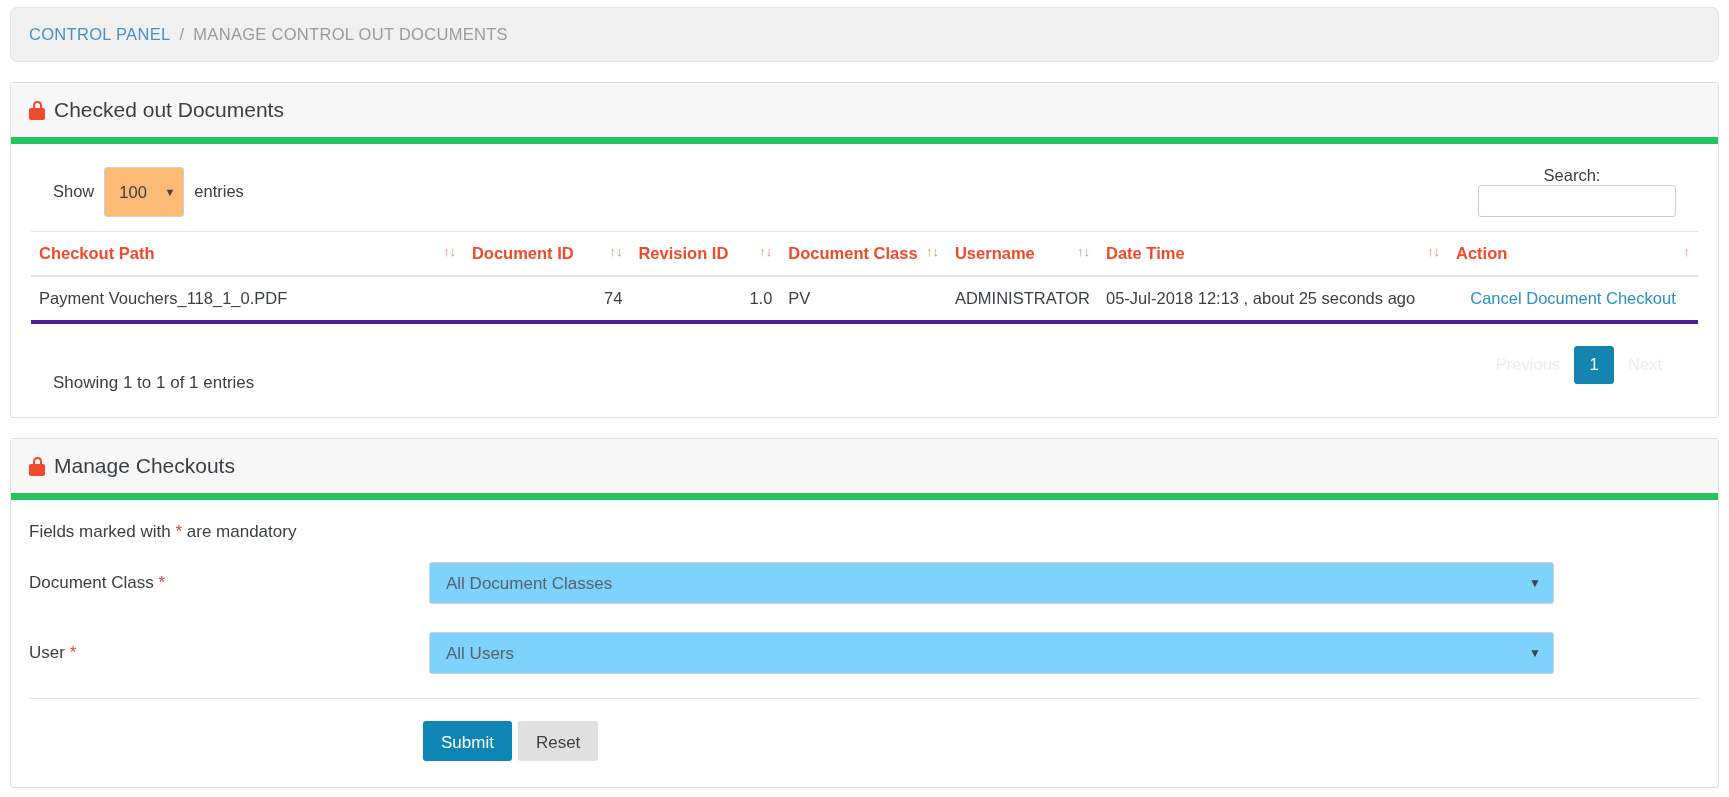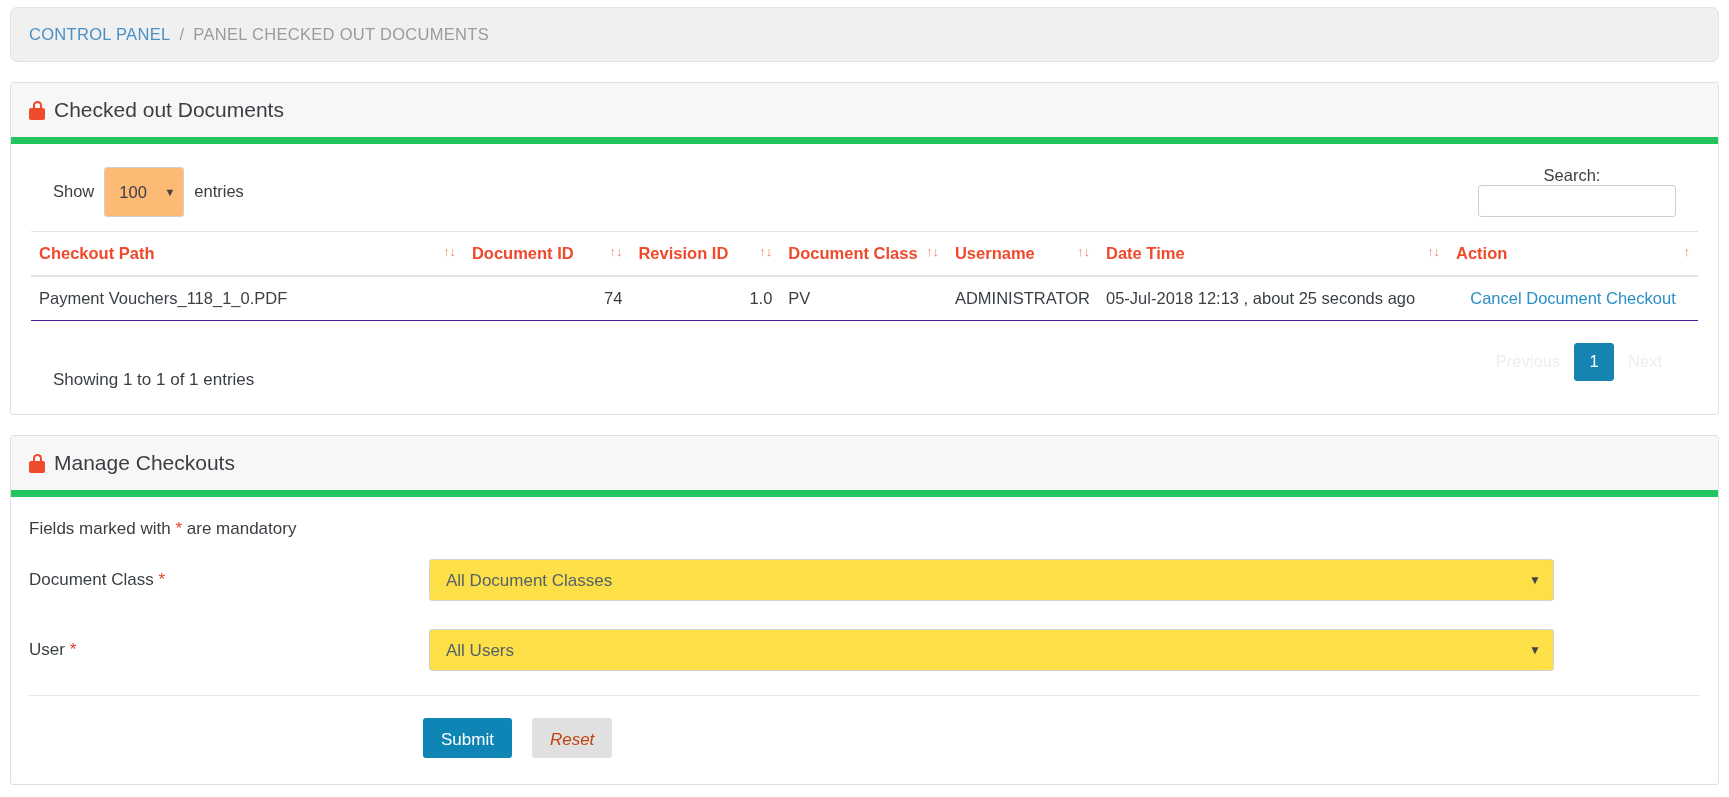--- a/index.html
+++ b/index.html
@@ -98,21 +98,21 @@
     border-bottom: 2px solid #e3e3e3;
     white-space: nowrap;
     position: relative;
   }
   table.dt thead th .sorticon {
     float: right; color: #f08060; font-weight: normal; font-size: 13px; padding-left: 10px;
   }
   table.dt tbody td {
     font-size: 16.5px; color: #3a3f44;
     padding: 12px 8px;
-    border-bottom: 1px solid #4c1d95;
+    border-bottom: 4px solid #4c1d95;
     white-space: nowrap;
   }
   td.num, th.num { text-align: right; }
   th.num .sorticon { float: none; margin-left: 8px; }
   td.action, th.action { text-align: center; }
   .action-link { color: #2a8fc4; text-decoration: none; }
 
   
   .dt-bottom {
     display: flex; align-items: center; justify-content: space-between;
@@ -138,47 +138,47 @@
   .form-row {
     display: flex; align-items: center;
     padding: 14px 18px;
   }
   .form-label { width: 400px; font-size: 17px; color: #3a3f44; }
   .form-control-wrap { position: relative; flex: 1; max-width: 1125px; }
   .form-select {
     appearance: none; -webkit-appearance: none; -moz-appearance: none;
     width: 100%; height: 42px;
     border: 1px solid #d2d2d2; border-radius: 3px;
-    background: #fde047; color: #55616b;
+    background: #7dd3fc; color: #55616b;
     font-size: 17px; padding: 0 30px 0 16px;
     font-family: "Liberation Sans", sans-serif;
   }
   .form-select-caret {
     position: absolute; right: 13px; top: 50%; transform: translateY(-50%);
     font-size: 12px; color: #444; pointer-events: none;
   }
   .form-divider { border-top: 1px solid #e6e6e6; margin: 10px 18px 0 18px; }
   .form-actions { display: flex; padding: 22px 18px 26px 412px; }
   .btn {
     border: none; border-radius: 3px;
     font-size: 17px; font-family: "Liberation Sans", sans-serif;
     padding: 12px 18px; height: 40px; cursor: pointer;
   }
   .btn-primary { background: #0e85b4; color: #ffffff; }
-  .btn-default { background: #e0e0e0; color: #c2410c; margin-left: 20px; font-style: italic; }
+  .btn-default { background: #e0e0e0; color: #404040; margin-left: 6px; }
 </style>
 </head>
 <body>
 
 <div class="page">
 
   <div class="breadcrumb-bar">
     <a class="crumb-link" href="#">CONTROL PANEL</a>
     <span class="crumb-sep">/</span>
-    <span class="crumb-current">PANEL CHECKED OUT DOCUMENTS</span>
+    <span class="crumb-current">MANAGE CONTROL OUT DOCUMENTS</span>
   </div>
 
   <div class="panel">
     <div class="panel-heading">
       <span class="lock-icon">
         <span class="shackle"></span>
           <span class="body"></span>
       </span>
       <span>Checked out Documents</span>
     </div>

